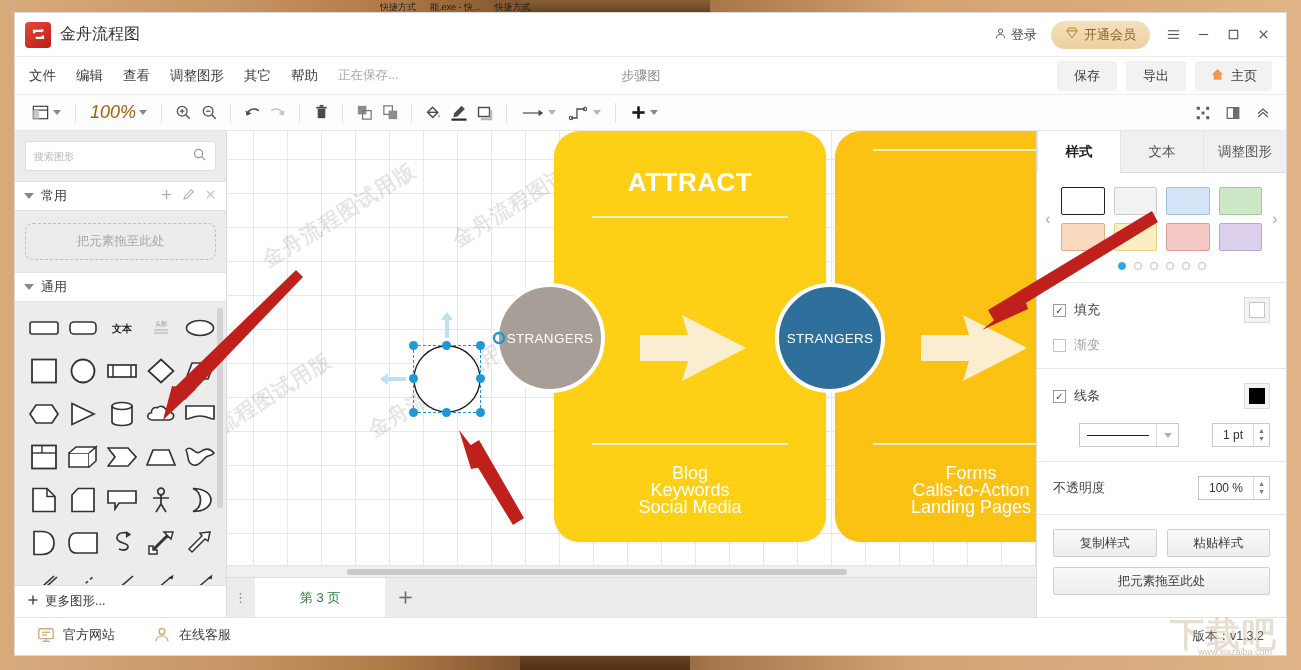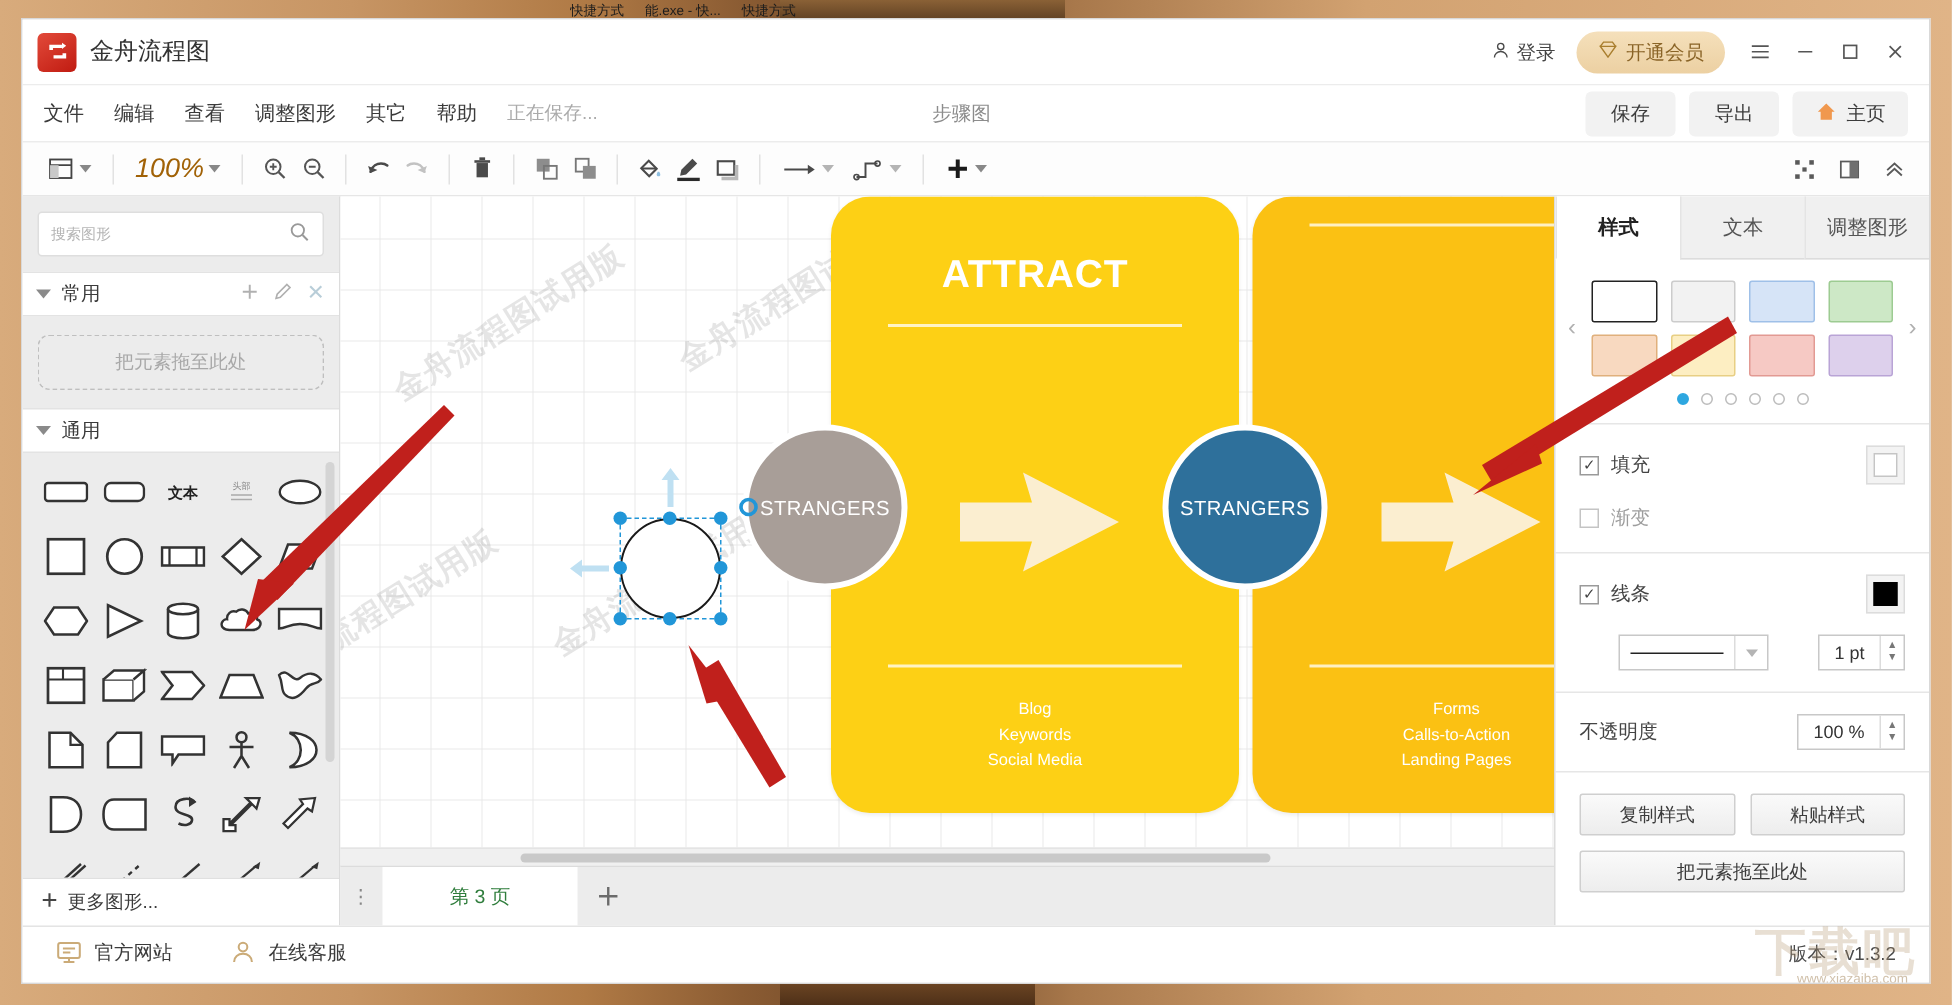--- a/index.html
+++ b/index.html
@@ -134,21 +134,21 @@
     position:absolute; color:rgba(0,0,0,0.10); font-size:21px; font-weight:bold;
     transform:rotate(-32deg); white-space:nowrap; pointer-events:none; letter-spacing:1px;
   }
   .card {
     position:absolute; border-radius:26px; box-shadow:0 1px 3px rgba(0,0,0,.08);
     display:flex; flex-direction:column; align-items:center; color:#fff; overflow:hidden;
   }
   .card-title { font-size:26px; font-weight:bold; letter-spacing:.5px; margin-top:36px; }
   .card-rule { width:72%; height:2px; background:rgba(255,255,255,.75); margin-top:18px; }
   .card-rule2 { width:72%; height:2px; background:rgba(255,255,255,.75); margin-top:auto; }
-  .card-list { font-size:11px; line-height:17px; text-align:center; margin:20px 12px 26px; }
+  .card-list { font-size:18px; line-height:17px; text-align:center; margin:20px 12px 26px; }
   .circle-node {
     position:absolute; border-radius:50%; display:flex;align-items:center;justify-content:center;
     color:#fff; font-size:13.5px; border:4px solid #ffffff; letter-spacing:.3px;
   }
   .big-arrow { position:absolute; }
   .hscroll { height:12px; flex:0 0 12px; background:#f0f0f0; position:relative; border-top:1px solid #e4e4e4;}
   .hscroll .thumb { position:absolute; left:120px; top:3px; height:6px; width:500px; background:#c9c9c9; border-radius:3px; }
   .pagebar { height:40px; flex:0 0 40px; background:#ececec; display:flex; align-items:center; border-top:1px solid #dcdcdc; }
   .page-dots { width:28px; text-align:center; color:#888; letter-spacing:1px; }
   .page-tab {

